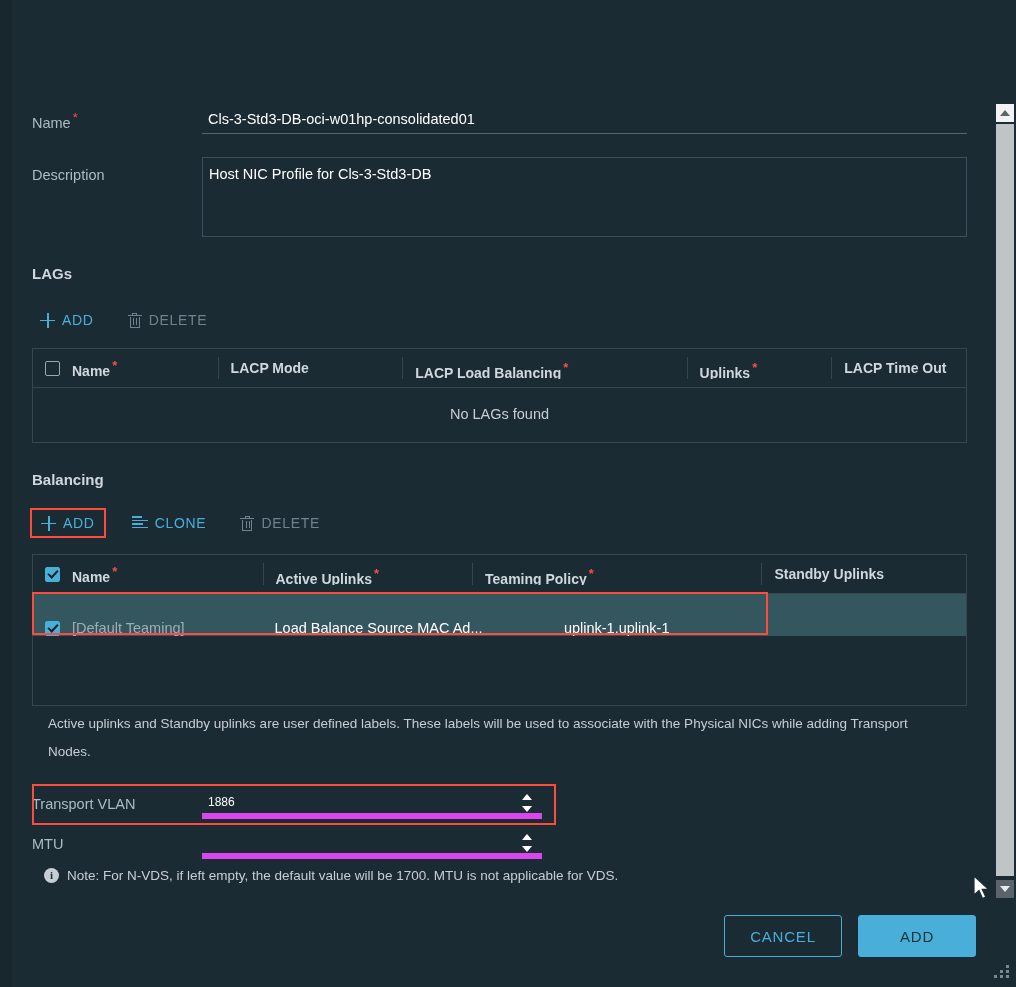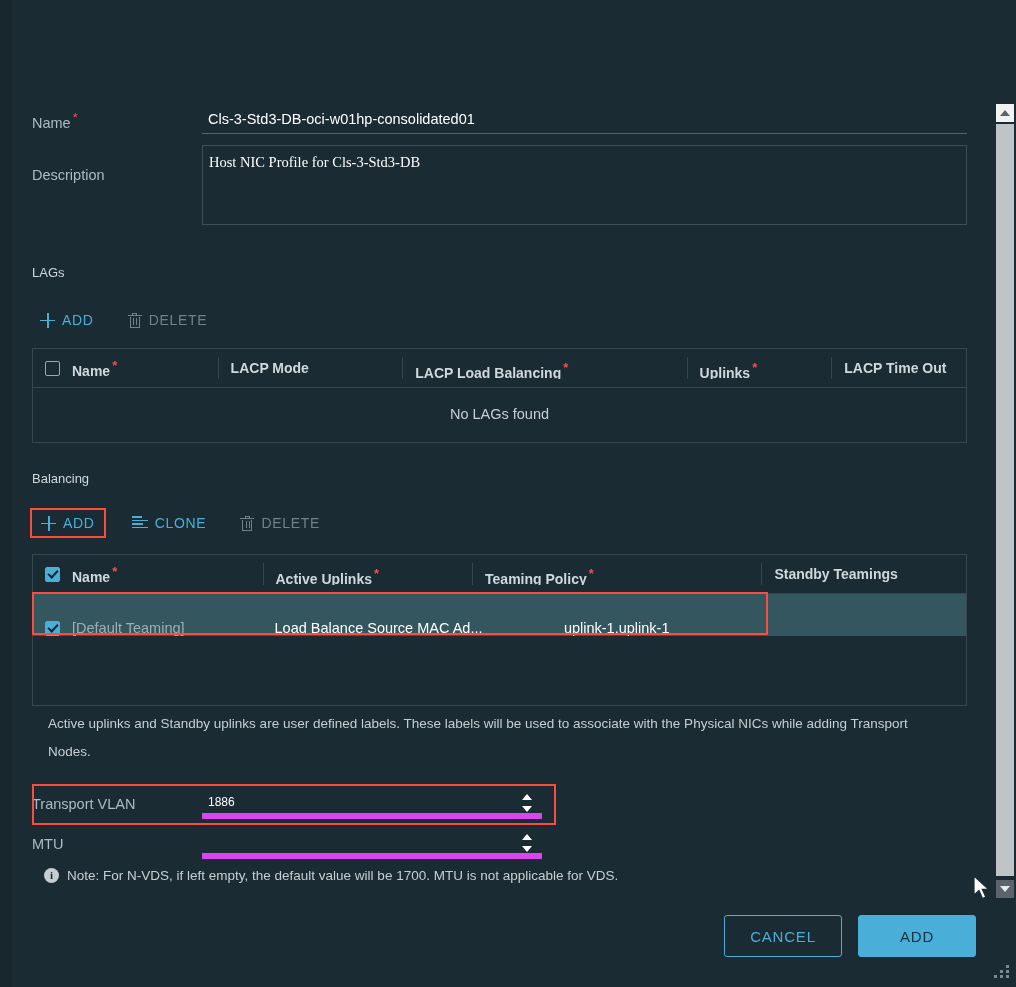--- a/index.html
+++ b/index.html
@@ -109,39 +109,39 @@
     font-size: 14.5px;
     font-family: "Liberation Sans", sans-serif;
     padding: 0 6px;
     box-sizing: border-box;
     outline: none;
   }
 
   .desc-row { position: absolute; left: 20px; top: 167px; }
   .desc-input {
     position: absolute;
-    left: 190px; top: 145px;
+    left: 190px; top: 157px;
     width: 765px; height: 80px;
     background: transparent;
     border: 1px solid #3d4f58;
     color: #ffffff;
     font-size: 14.5px;
-    font-family: Liberation Serif, serif;
+    font-family: Liberation Sans, sans-serif;
     padding: 7px 6px;
     box-sizing: border-box;
     resize: none;
     outline: none;
     line-height: 18px;
   }
 
   
   .section-title {
     position: absolute;
-    font-size: 13px;
-    font-weight: 400;
+    font-size: 15px;
+    font-weight: 700;
     color: #cfd8dd;
   }
 
   
   .toolbar {
     position: absolute;
     display: flex;
     align-items: center;
     gap: 0px;
   }
@@ -553,21 +553,21 @@
         <span class="chk checked"></span>
         <span><span>Name</span><span class="req-star">*</span></span>
       </div>
       <div class="th" style="width:210px;">
         <span>Active Uplinks</span><span class="req-star">*</span>
       </div>
       <div class="th" style="width:290px;">
         <span>Teaming Policy</span><span class="req-star">*</span>
       </div>
       <div class="th" style="width:205px;">
-        <span>Standby Teamings</span>
+        <span>Standby Uplinks</span>
       </div>
     </div>
 
     <div class="trow selected">
       <div class="td first muted" style="width:230px;">
         <span class="chk checked"></span>
         <span>[Default Teaming]</span>
       </div>
       <div class="td" style="width:290px;">Load Balance Source MAC Ad...</div>
       <div class="td" style="width:210px;">uplink-1,uplink-1</div>

